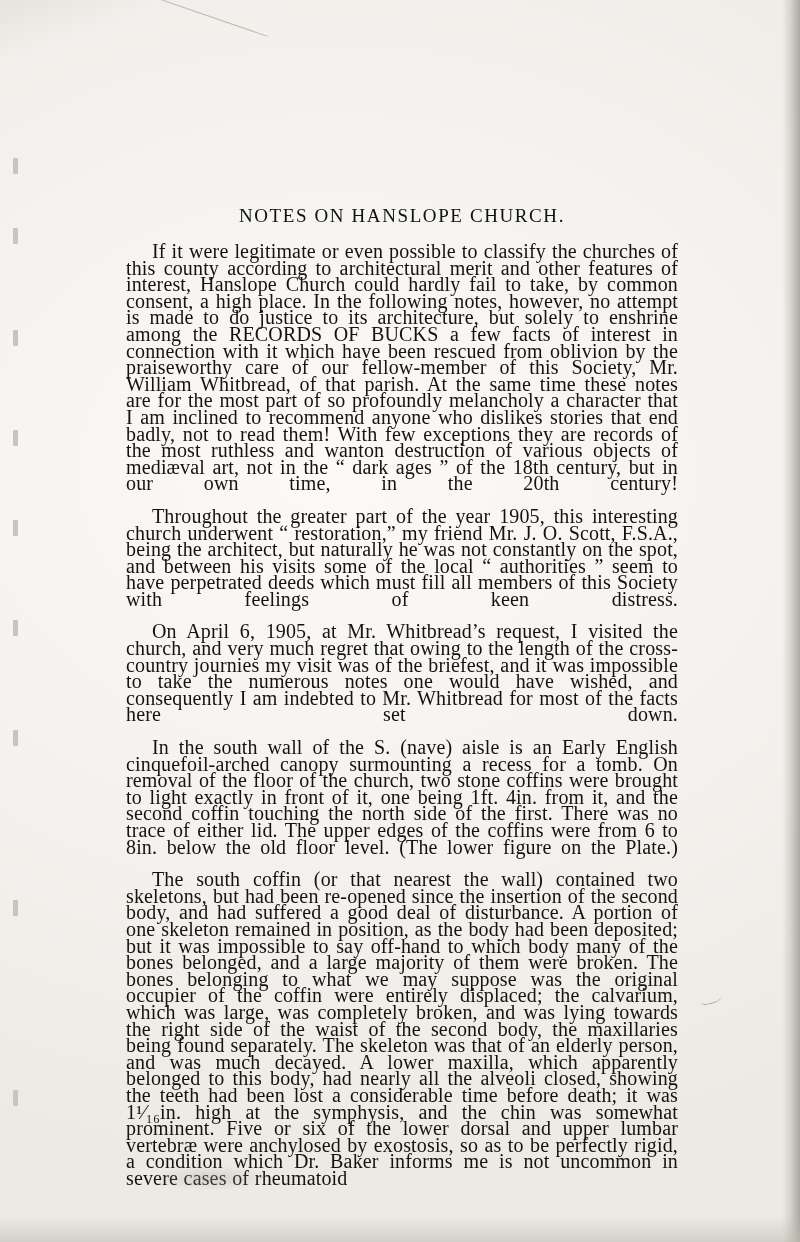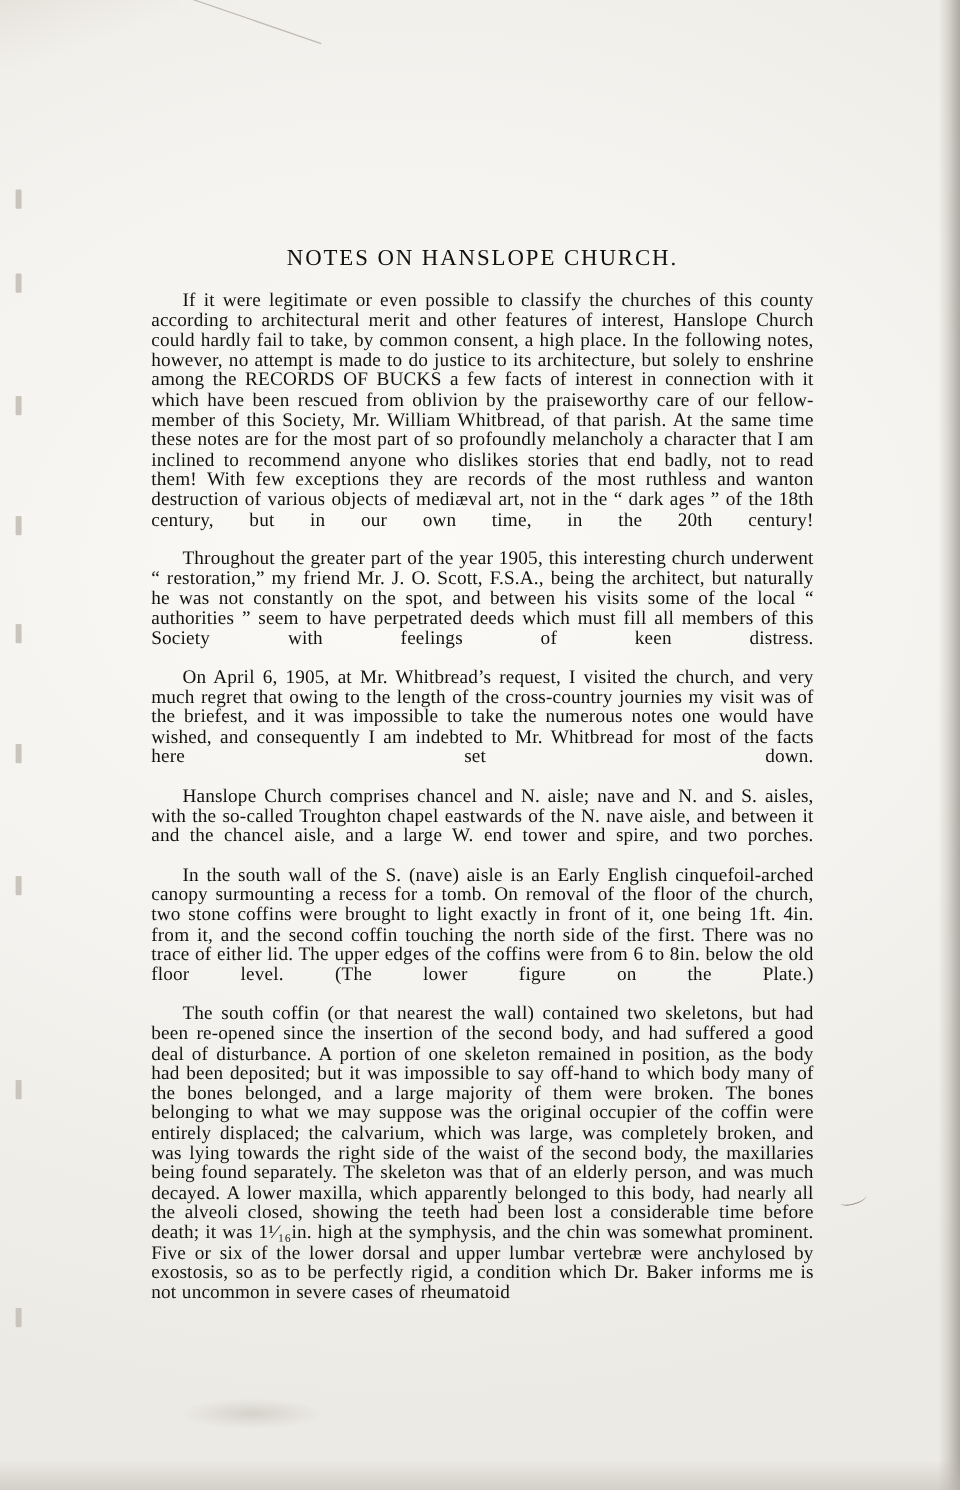--- a/index.html
+++ b/index.html
@@ -96,21 +96,21 @@
     letter-spacing: 1.6px;
     color: #111;
     text-align: center;
     margin: 0 0 16px 0;
     font-weight: normal;
     white-space: nowrap;
   }
 
   .para {
     font-family: "Liberation Serif", serif;
-    font-size: 16px;
+    font-size: 20px;
     line-height: 16.6px;
     color: #14130f;
     text-align: justify;
     text-align-last: justify;
     letter-spacing: 0.15px;
     margin: 0;
     text-indent: 26px;
     word-spacing: 0.5px;
   }
   .para + .para { margin-top: 16px; }
@@ -160,21 +160,20 @@
   <div class="hole" style="top:730px"></div>
   <div class="hole" style="top:900px"></div>
   <div class="hole" style="top:1090px"></div>
 
   <div id="content">
     <h1 id="title">NOTES ON HANSLOPE CHURCH.</h1>
 
     <p class="para">If it were legitimate or even possible to classify the churches of this county according to architectural merit and other features of interest, Hanslope Church could hardly fail to take, by common consent, a high place. In the following notes, however, no attempt is made to do justice to its architecture, but solely to enshrine among the RECORDS OF BUCKS a few facts of interest in connection with it which have been rescued from oblivion by the praiseworthy care of our fellow-member of this Society, Mr. William Whitbread, of that parish. At the same time these notes are for the most part of so profoundly melancholy a character that I am inclined to recommend anyone who dislikes stories that end badly, not to read them! With few exceptions they are records of the most ruthless and wanton destruction of various objects of mediæval art, not in the “ dark ages ” of the 18th century, but in our own time, in the 20th century!</p>
     <p class="para">Throughout the greater part of the year 1905, this interesting church underwent “ restoration,” my friend Mr. J. O. Scott, F.S.A., being the architect, but naturally he was not constantly on the spot, and between his visits some of the local “ authorities ” seem to have perpetrated deeds which must fill all members of this Society with feelings of keen distress.</p>
     <p class="para">On April 6, 1905, at Mr. Whitbread’s request, I visited the church, and very much regret that owing to the length of the cross-country journies my visit was of the briefest, and it was impossible to take the numerous notes one would have wished, and consequently I am indebted to Mr. Whitbread for most of the facts here set down.</p>
-    <p class="para">Hanslope Church comprises chancel and N. aisle; nave and N. and S. aisles, with the so-called Troughton chapel eastwards of the N. nave aisle, and between it and the chancel aisle, and a large W. end tower and spire, and two porches.</p>
     <p class="para">In the south wall of the S. (nave) aisle is an Early English cinquefoil-arched canopy surmounting a recess for a tomb. On removal of the floor of the church, two stone coffins were brought to light exactly in front of it, one being 1ft. 4in. from it, and the second coffin touching the north side of the first. There was no trace of either lid. The upper edges of the coffins were from 6 to 8in. below the old floor level. (The lower figure on the Plate.)</p>
     <p class="para last-ragged">The south coffin (or that nearest the wall) contained two skeletons, but had been re-opened since the insertion of the second body, and had suffered a good deal of disturbance. A portion of one skeleton remained in position, as the body had been deposited; but it was impossible to say off-hand to which body many of the bones belonged, and a large majority of them were broken. The bones belonging to what we may suppose was the original occupier of the coffin were entirely displaced; the calvarium, which was large, was completely broken, and was lying towards the right side of the waist of the second body, the maxillaries being found separately. The skeleton was that of an elderly person, and was much decayed. A lower maxilla, which apparently belonged to this body, had nearly all the alveoli closed, showing the teeth had been lost a considerable time before death; it was 1¹⁄₁₆in. high at the symphysis, and the chin was somewhat prominent. Five or six of the lower dorsal and upper lumbar vertebræ were anchylosed by exostosis, so as to be perfectly rigid, a condition which Dr. Baker informs me is not uncommon in severe cases of rheumatoid</p>
   </div>
 
   <div id="pencil-mark"></div>
   <div id="smudge"></div>
   <div id="right-edge"></div>
   <div id="bottom-edge"></div>
 </div>
 

